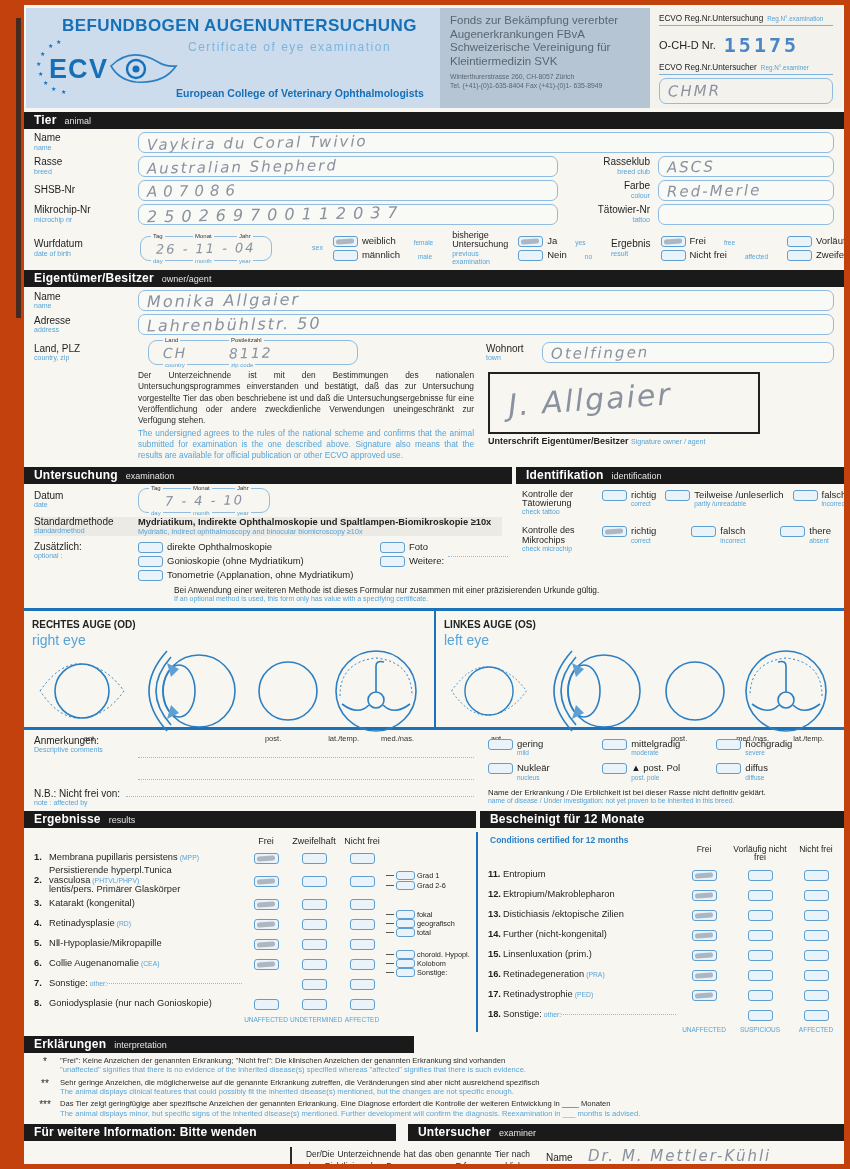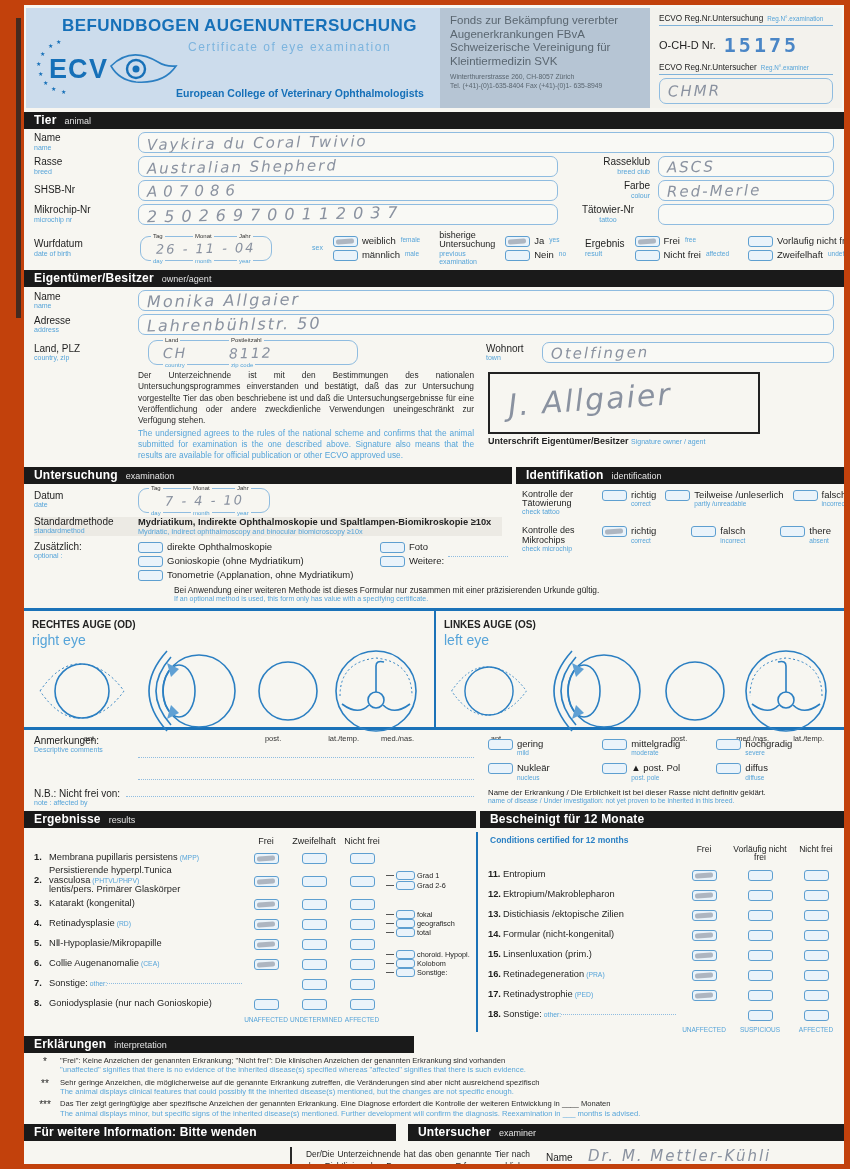--- a/index.html
+++ b/index.html
@@ -37,21 +37,21 @@
 .stampnum{color:#4a86c6;font-size:20px;font-weight:bold;font-family:"DejaVu Sans Mono",monospace;letter-spacing:3px}
 .exbox{border:1.5px solid #8fbce0;border-radius:7px;height:24px;margin-top:3px;display:flex;align-items:center;padding:12px 8px}
 
 .grid{display:grid;grid-template-columns:96px 1fr 84px 176px;column-gap:8px;align-items:center;margin:3px 10px 0 10px}
 .grid2{display:grid;grid-template-columns:96px 1fr;column-gap:8px;align-items:center;margin:3px 10px 0 10px}
 .span3{grid-column:2/5}
 .opt{display:inline-flex;gap:4px;align-items:flex-start;margin-right:9px}
 .optxt{display:flex;flex-direction:column}
 .olab{font-size:9.5px;line-height:1.1;white-space:nowrap}
 .osub{font-size:6.5px;color:#56a4d9;line-height:1.1}
-.opts-inline .optxt{flex-direction:row;align-items:flex-start;gap:5px}
+.opts-inline .optxt{flex-direction:row;align-items:flex-end;gap:18px}
 .opts-v{display:flex;flex-direction:column;gap:3px}
 .opts-h{display:flex;flex-wrap:nowrap}
 .datebox{width:132px;border:1.5px solid #8fbce0;border-radius:9px;height:25px;position:relative;flex:none;display:flex;align-items:center;justify-content:center}
 .datebox .tl{position:absolute;top:-4px;font-size:6px;color:#333;background:#f7f6f1;padding:0 2px}
 .datebox .bl{position:absolute;bottom:-4px;font-size:6px;color:#56a4d9;background:#f7f6f1;padding:0 2px}
 .p1{left:10px}.p2{left:52px}.p3{left:96px}
 
 .decl-row{display:flex;margin:5px 10px 0 10px;gap:14px}
 .decl{margin-left:104px;width:440px}
 .decl .de{font-size:8.3px;line-height:1.35;color:#2a2a2a;text-align:justify}
@@ -249,21 +249,21 @@
         </div>
   </div>
   <div class="grid">
     <div>
           <div class="flab">Mikrochip-Nr</div>
           <div class="fsub">microchip nr</div>
         </div>
     <div class="box">
           <span class="hand" style="font-size:16px;letter-spacing:7px">250269700112037</span>
         </div>
-    <div style="text-align:center">
+    <div style="text-align:right">
           <div class="flab">Tätowier-Nr</div>
           <div class="fsub">tattoo</div>
         </div>
     <div class="box">
           <span class="hand"></span>
         </div>
   </div>
   <div style="display:flex;align-items:center;gap:10px;margin:6px 10px 5px 10px">
     <div style="width:96px;flex:none">
           <div class="flab">Wurfdatum</div>
@@ -889,21 +889,21 @@
                 <span class="rnum">13.</span>
                 <span><span>Distichiasis /ektopische Zilien</span></span>
               </div>
               <span class="res-cell"><span class="cb checked"></span></span>
               <span class="res-cell"><span class="cb"></span></span>
               <span class="res-cell"><span class="cb"></span></span>
             </div>
             <div class="cert-row">
               <div class="res-lab">
                 <span class="rnum">14.</span>
-                <span><span>Formular (nicht-kongenital)</span></span>
+                <span><span>Further (nicht-kongenital)</span></span>
               </div>
               <span class="res-cell"><span class="cb checked"></span></span>
               <span class="res-cell"><span class="cb"></span></span>
               <span class="res-cell"><span class="cb"></span></span>
             </div>
             <div class="cert-row">
               <div class="res-lab">
                 <span class="rnum">15.</span>
                 <span><span>Linsenluxation (prim.)</span></span>
               </div>

